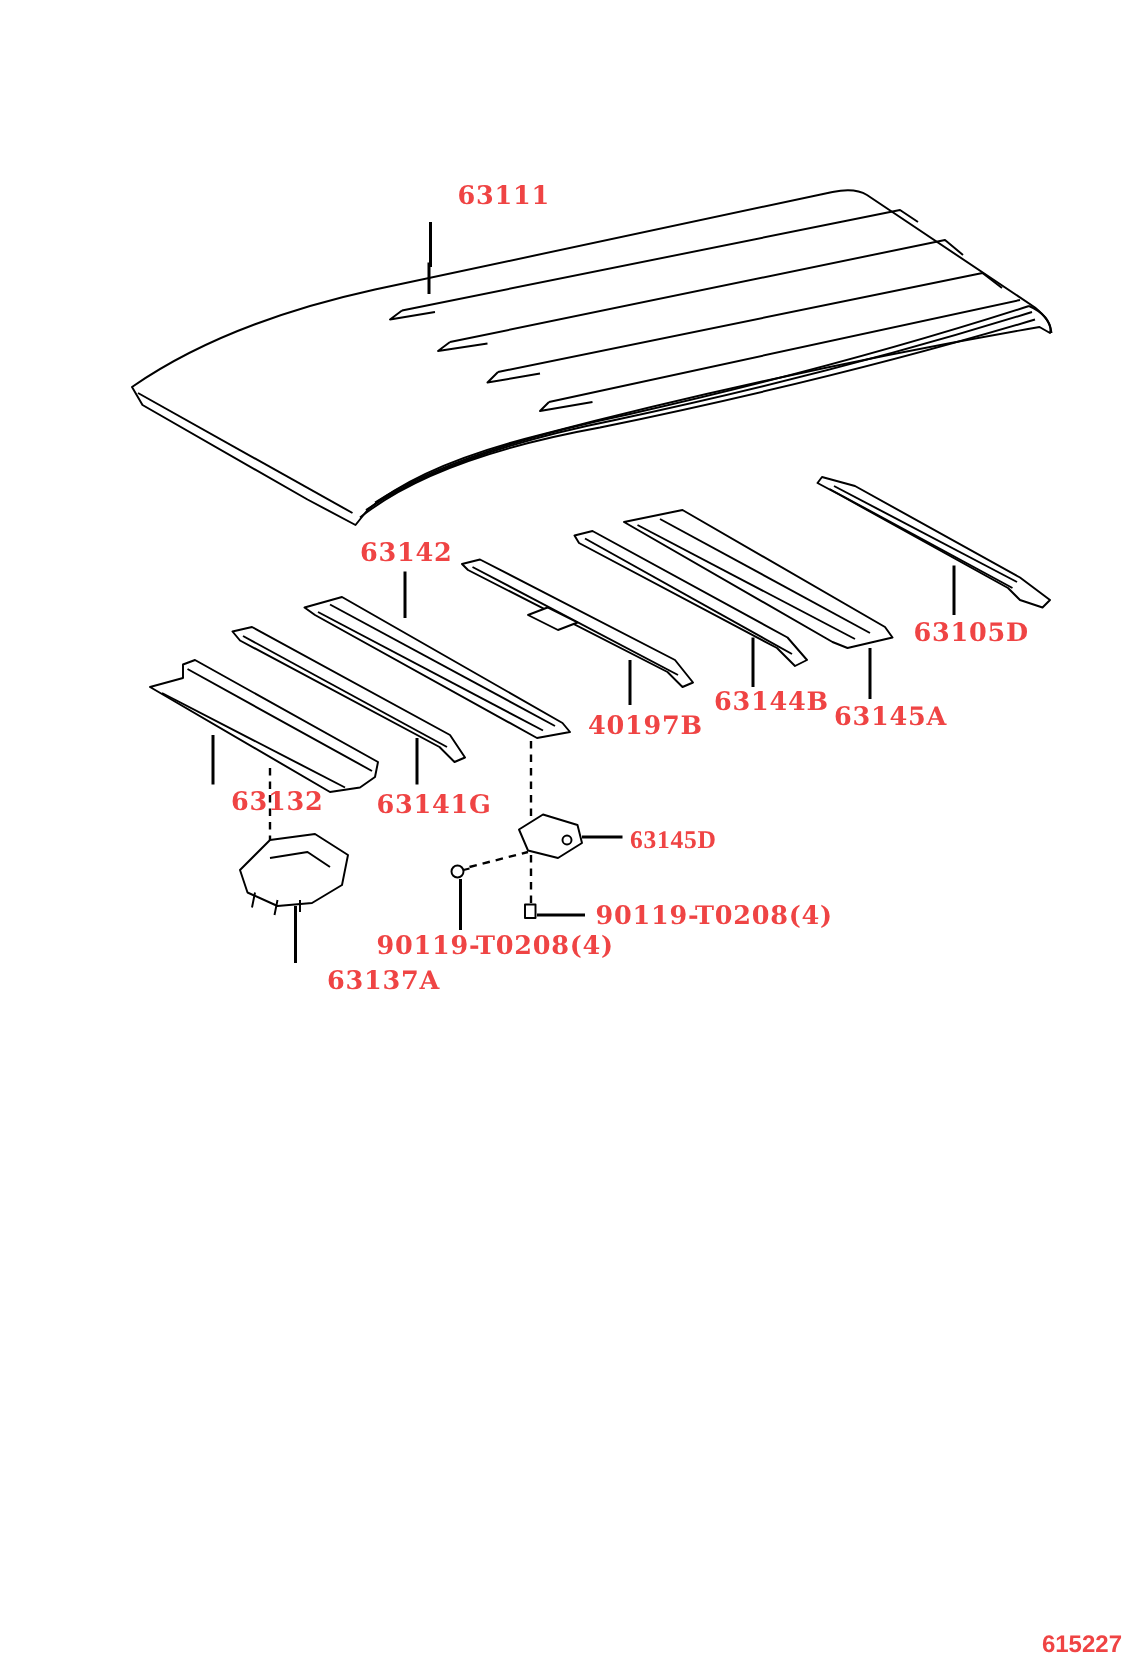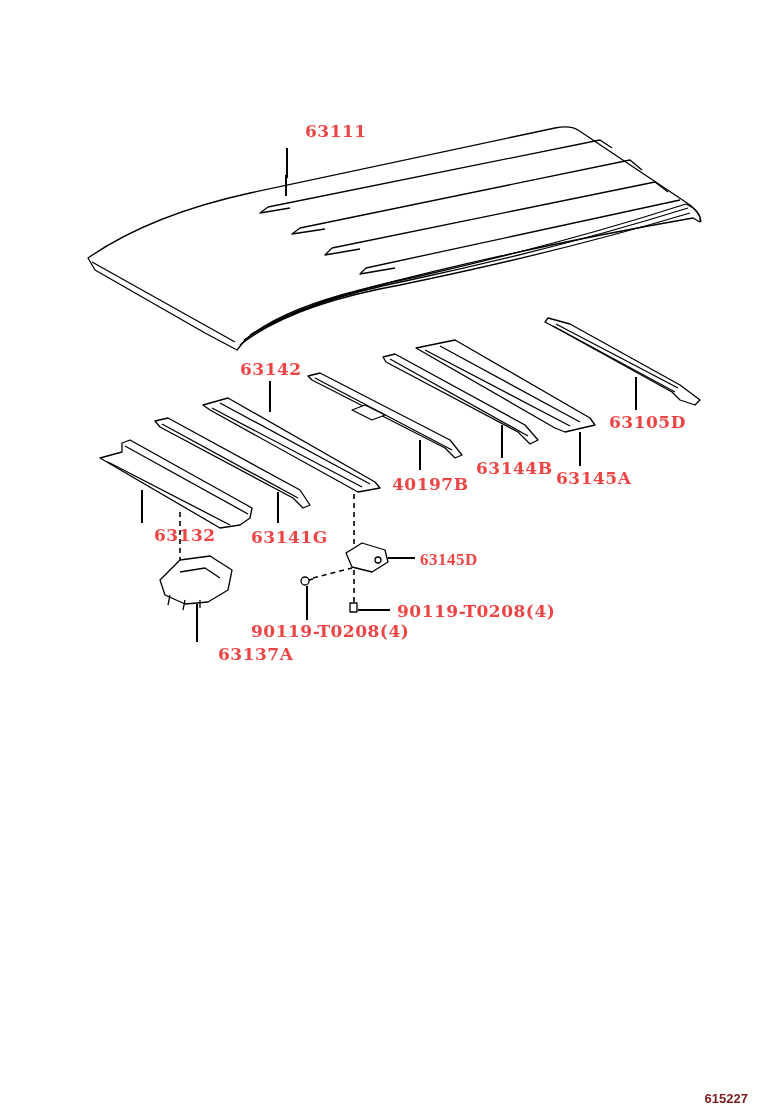--- a/index.html
+++ b/index.html
@@ -4,21 +4,21 @@
 <style>
   html, body { margin: 0; padding: 0; background: #ffffff; }
   body { width: 760px; height: 1112px; position: relative; overflow: hidden;
          font-family: "DejaVu Sans Mono", "Liberation Mono", monospace; }
   #diagram { position: absolute; left: 0; top: 0; width: 760px; height: 1112px; }
   .part-label { position: absolute; font-family: "DejaVu Serif", "Liberation Serif", serif;
                 font-weight: bold; font-size: 17px; color: #ef4444; letter-spacing: 0.5px;
                 white-space: nowrap; line-height: 1; cursor: pointer; }
   .fig-number { position: absolute; right: 12px; bottom: 6px;
                 font-family: "Liberation Sans", sans-serif; font-weight: bold;
-                font-size: 13px; color: #7f1d1d; }
+                font-size: 16px; color: #ef4444; }
   svg .ln { fill: none; stroke: #000; stroke-width: 1.3; stroke-linejoin: round; }
   svg .pt { fill: #fff; stroke: #000; stroke-width: 1.3; stroke-linejoin: round; }
   svg .leader { stroke: #000; stroke-width: 2; }
   svg .dash { stroke: #000; stroke-width: 1.6; stroke-dasharray: 5 4; fill: none; }
 </style>
 </head>
 <body>
 
 <svg id="diagram" viewBox="0 0 760 1112" xmlns="http://www.w3.org/2000/svg">
 

